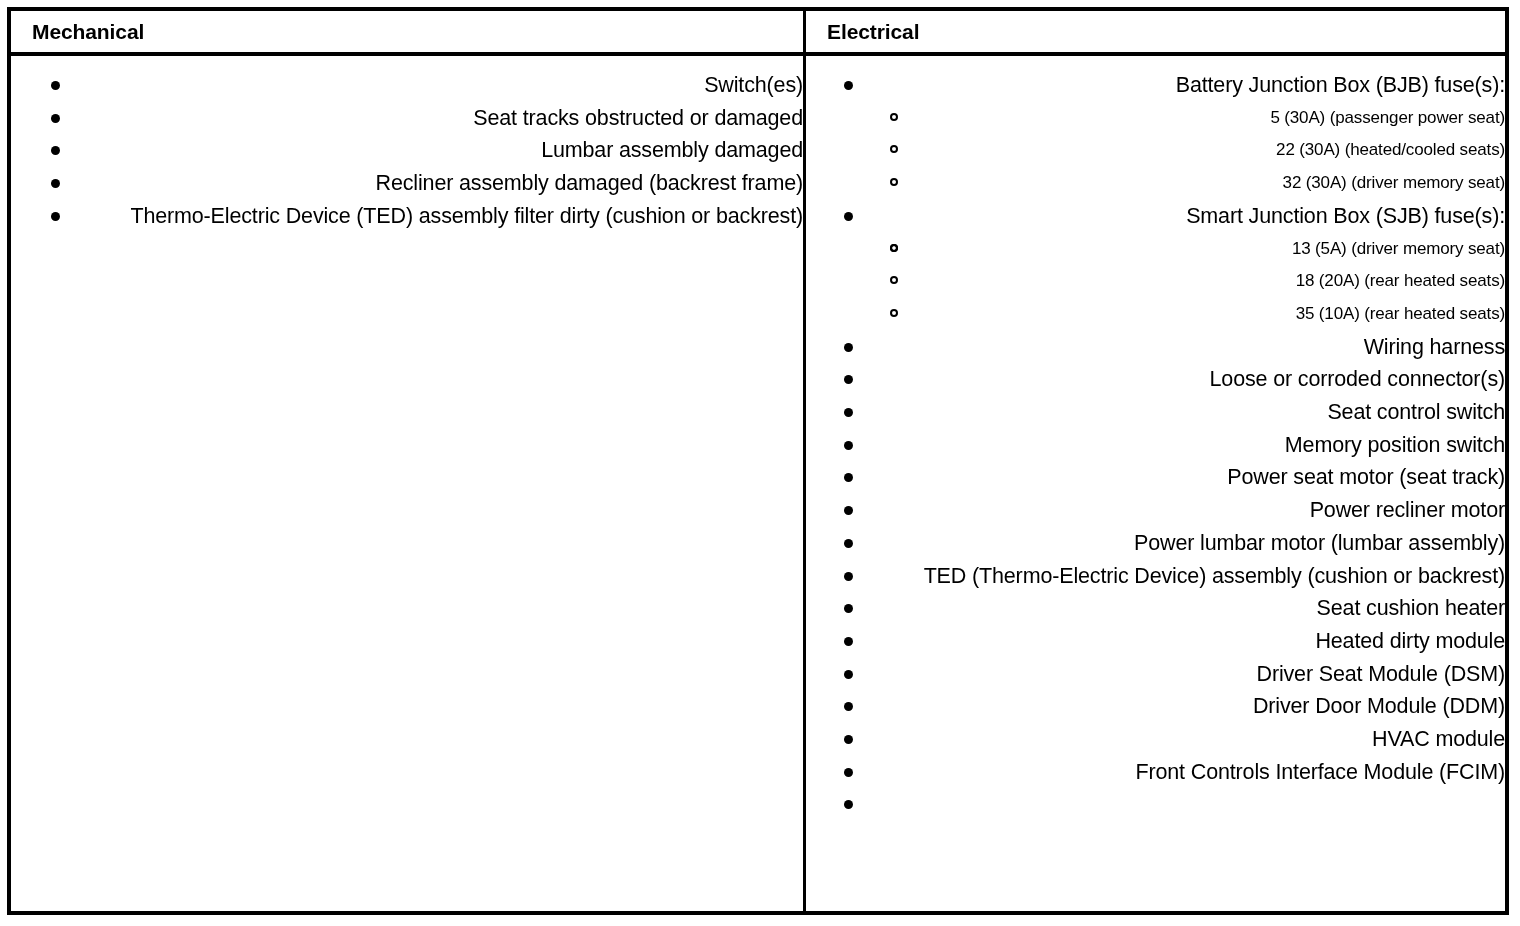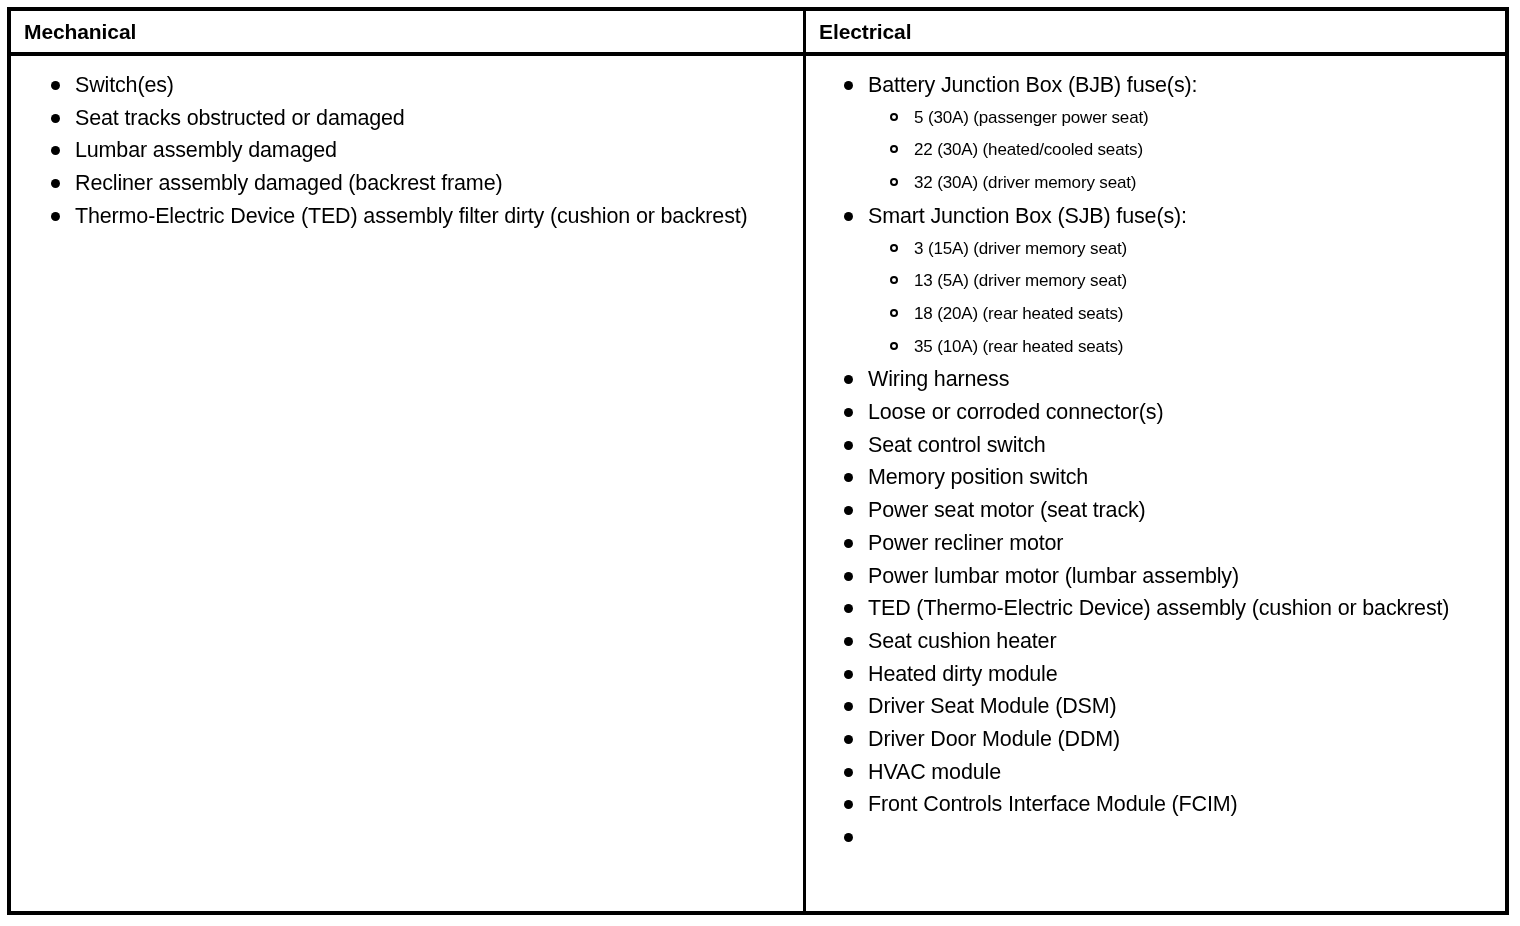--- a/index.html
+++ b/index.html
@@ -42,40 +42,41 @@
     display: flex;
     border-bottom: 4px solid #000;
     height: 41px;
     flex: 0 0 auto;
   }
 
   .table-body {
     display: flex;
     flex: 1 1 auto;
     min-height: 0;
+    text-align: right;
   }
 
   .col-left {
     width: 795px;
     box-sizing: border-box;
     flex: 0 0 auto;
     border-right: 3px solid #000;
   }
 
   .col-right {
     flex: 1 1 auto;
     box-sizing: border-box;
   }
 
   .head-cell {
     display: flex;
     align-items: center;
     font-size: 21px;
     font-weight: bold;
-    padding-left: 13px;
+    padding-left: 21px;
     letter-spacing: -0.1px;
   }
 
   .body-cell {
     padding-top: 13px;
   }
 
   ul.bullets {
     list-style: none;
     margin: 0;
@@ -196,21 +197,20 @@
                 </li>
               </ul>
             </li>
 
             <li>
               <span class="bullet-mark"></span>
               <span>Smart Junction Box (SJB) fuse(s):</span>
               <ul class="subbullets">
                 <li>
                   <span class="bullet-mark"></span>
-                  <span>3 (15A) (driver memory seat)</span>
                 </li>
                 <li>
                   <span class="bullet-mark"></span>
                   <span>13 (5A) (driver memory seat)</span>
                 </li>
                 <li>
                   <span class="bullet-mark"></span>
                   <span>18 (20A) (rear heated seats)</span>
                 </li>
                 <li>

